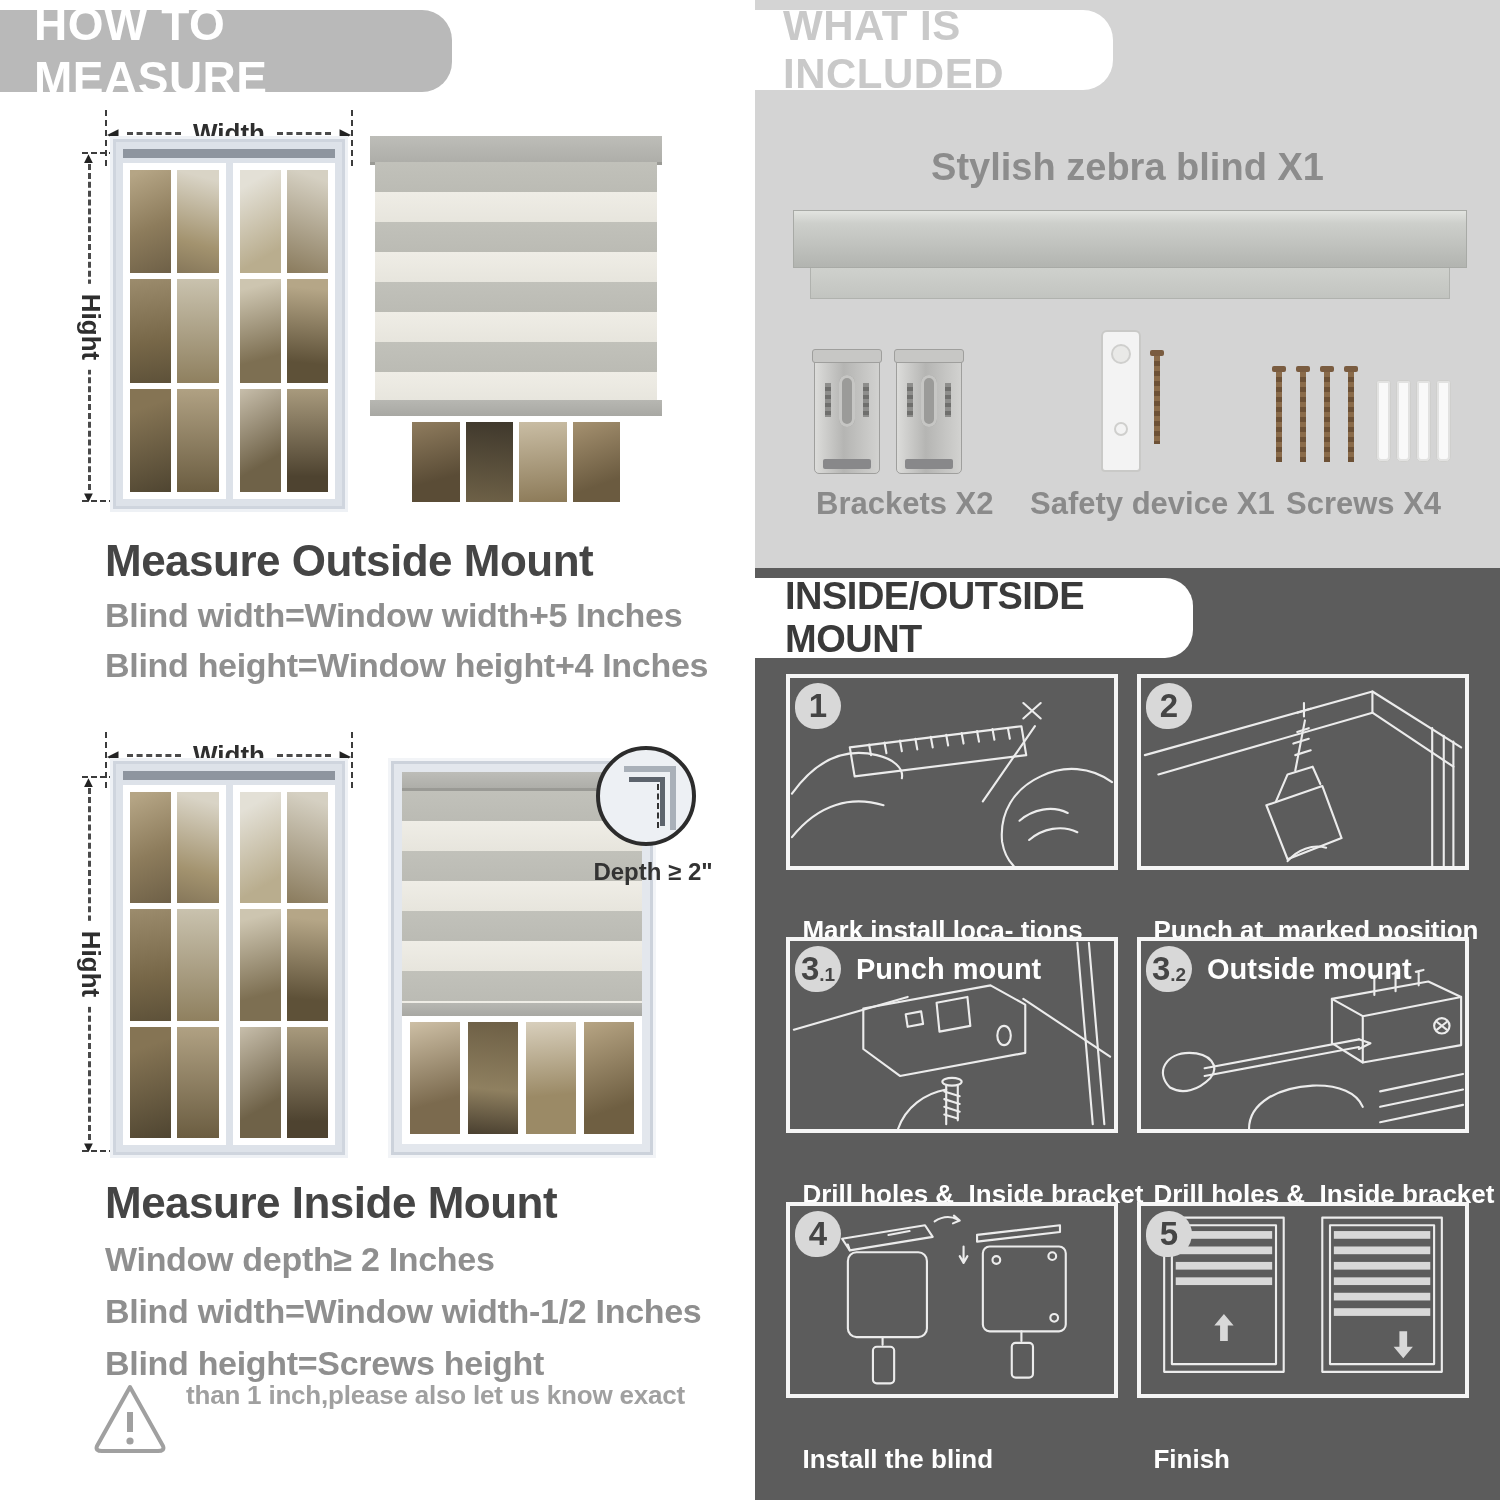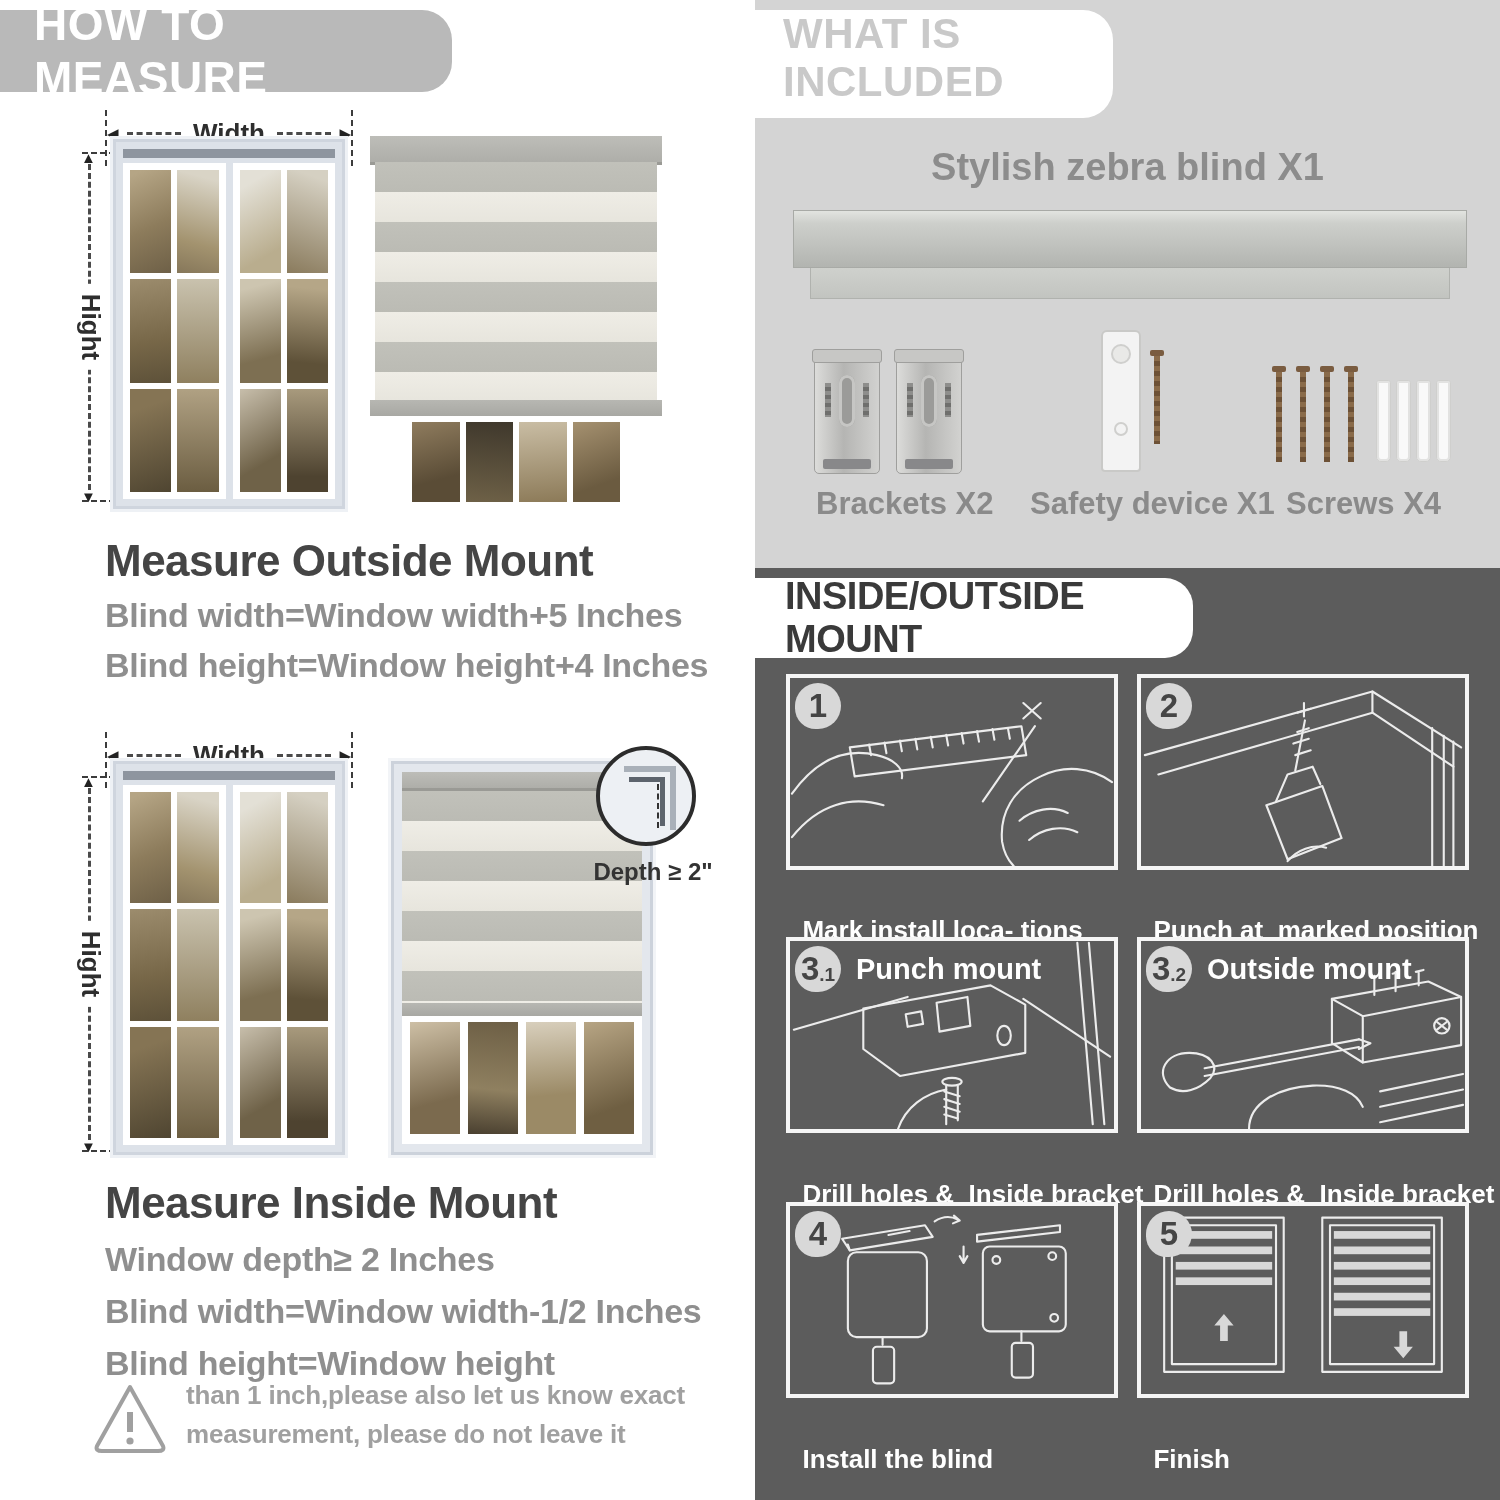--- a/index.html
+++ b/index.html
@@ -81,22 +81,22 @@
     border-top:5px solid #5d646d;border-right:5px solid #5d646d;}
   .mag-dash{position:absolute;right:33px;top:34px;height:44px;border-left:2px dashed #333;}
   .depth-lbl{font-size:24px;font-weight:700;color:#333;}
 
   .h1-left{font-size:44px;font-weight:700;color:#454545;letter-spacing:-.5px;}
   .formula{font-size:34px;font-weight:700;color:#8f8f8f;letter-spacing:-.3px;}
   .warn-text{font-size:26px;font-weight:700;color:#a0a0a0;line-height:39px;letter-spacing:-.2px;}
 
   
   .panel-light{left:755px;top:0;width:745px;height:568px;background:#d4d4d4;}
-  .hdr-white-light{left:755px;top:10px;width:358px;height:108px;background:#fff;
-    border-radius:0 30px 30px 0;display:flex;padding-left:28px;
+  .hdr-white-light{left:755px;top:10px;width:358px;height:80px;background:#fff;
+    border-radius:0 30px 30px 0;display:flex;align-items:center;padding-left:28px;
     box-sizing:border-box;color:#c9c9c9;font-size:42px;font-weight:700;letter-spacing:.5px;}
   .product-lbl{font-size:38px;font-weight:700;color:#8c8c8c;}
   .bar-main{background:linear-gradient(180deg,#e2e4e0 0,#cdcfcb 22%,#c2c4c0 55%,#b2b4b0 100%);
     border:1px solid #a8aaa6;box-sizing:border-box;}
   .bar-sub{background:linear-gradient(180deg,#cfd1cd,#c2c4c0);border:1px solid #b0b2ae;border-top:none;box-sizing:border-box;}
   .hw-lbl{font-size:31px;font-weight:700;color:#8a8a8a;}
 
   .bracket{background:linear-gradient(90deg,#dcdcda 0%,#b5b5b3 45%,#d2d2d0 100%);
     border:1px solid #9f9f9d;border-radius:5px;box-sizing:border-box;position:absolute;}
   .bracket:before{content:"";position:absolute;left:-3px;right:-3px;top:-4px;height:12px;
@@ -277,31 +277,30 @@
 <div class="abs h1-left" style="left:105px;top:1178px;">
   <span>Measure Inside Mount</span>
 </div>
 <div class="abs formula" style="left:105px;top:1240px;">
   <span>Window depth≥ 2 Inches</span>
 </div>
 <div class="abs formula" style="left:105px;top:1292px;">
   <span>Blind width=Window width-1/2 Inches</span>
 </div>
 <div class="abs formula" style="left:105px;top:1344px;">
-  <span>Blind height=Window height</span>
+  <span>Blind height=Screws height</span>
 </div>
 
 <svg class="abs" style="left:92px;top:1382px;" width="76" height="72" viewBox="0 0 76 72">
   <path d="M38,5 L71,64 Q73,69 66,69 L10,69 Q3,69 5,64 Z" fill="none" stroke="#a0a0a0" stroke-width="4" stroke-linejoin="round"></path>
   <line x1="38" y1="30" x2="38" y2="50" stroke="#a0a0a0" stroke-width="6"></line>
   <circle cx="38" cy="59" r="3.6" fill="#a0a0a0"></circle>
 </svg>
 <div class="abs warn-text" style="left:186px;top:1376px;">
   <div>than 1 inch,please also let us know exact</div>
-  <div>measurement, please do not leave it</div>
 </div>
 
 <div class="abs panel-light"></div>
 
 <div class="abs hdr-white-light">
   <span>WHAT IS INCLUDED</span>
 </div>
 
 <div class="abs product-lbl" style="left:755px;top:146px;width:745px;text-align:center;">
   <span>Stylish zebra blind X1</span>

